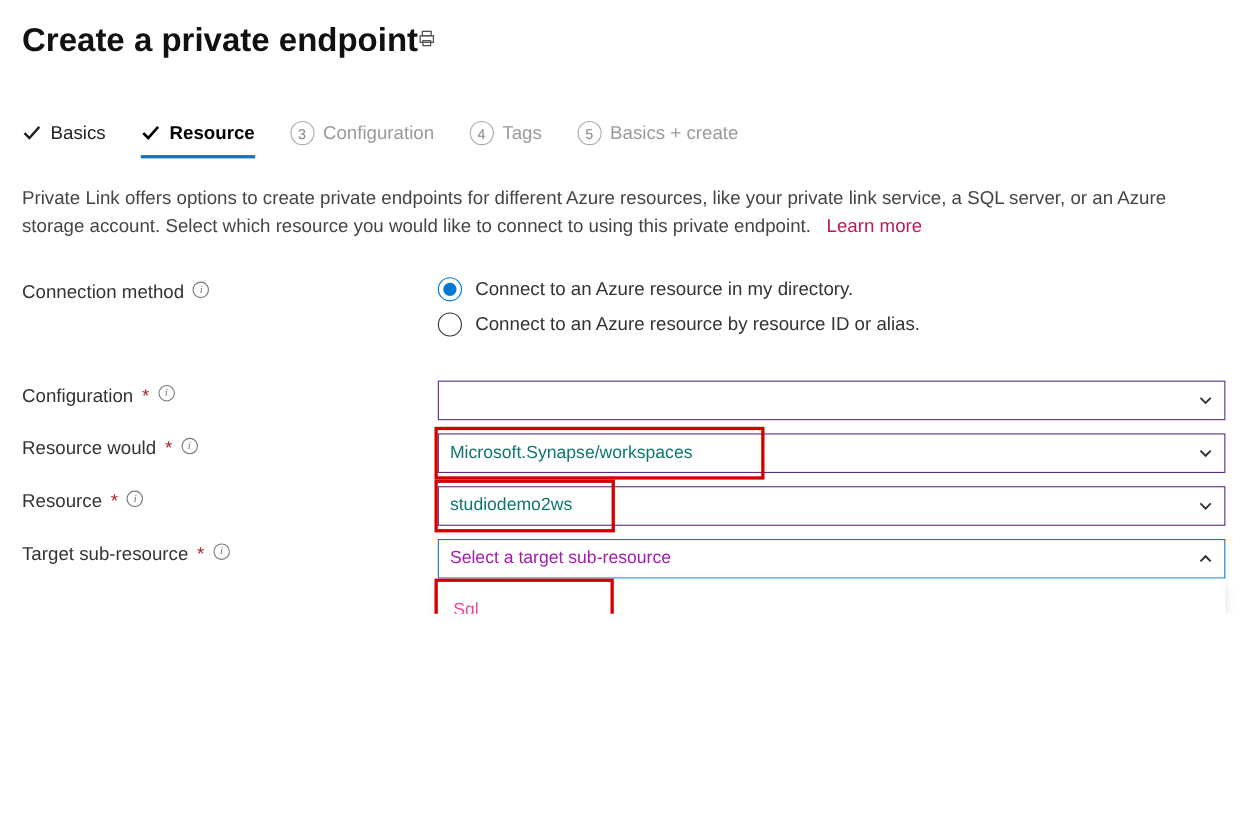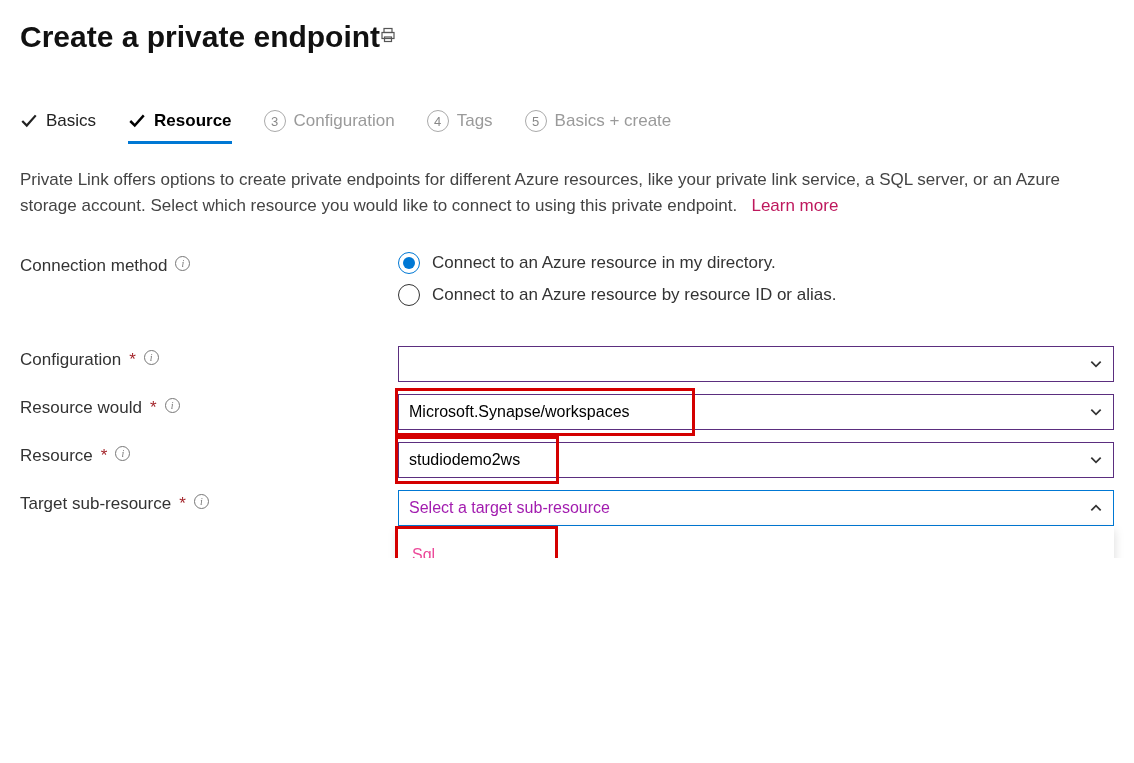--- a/index.html
+++ b/index.html
@@ -124,21 +124,21 @@
   }
 
   .select {
     width: 100%;
     height: 36px;
     border: 1px solid #5b2e7f;
     background: #fff;
     display: flex; align-items: center; justify-content: space-between;
     padding: 0 10px;
     font-size: 16px;
-    color: #000000;
+    color: #0f766e;
     cursor: pointer;
   }
   .select.placeholder { color: #a21caf; }
   .select.focused { border-color: #0078d4; }
   .chevron {
     width: 14px; height: 14px;
     flex-shrink: 0;
   }
   .highlight-box {
     position: absolute;

